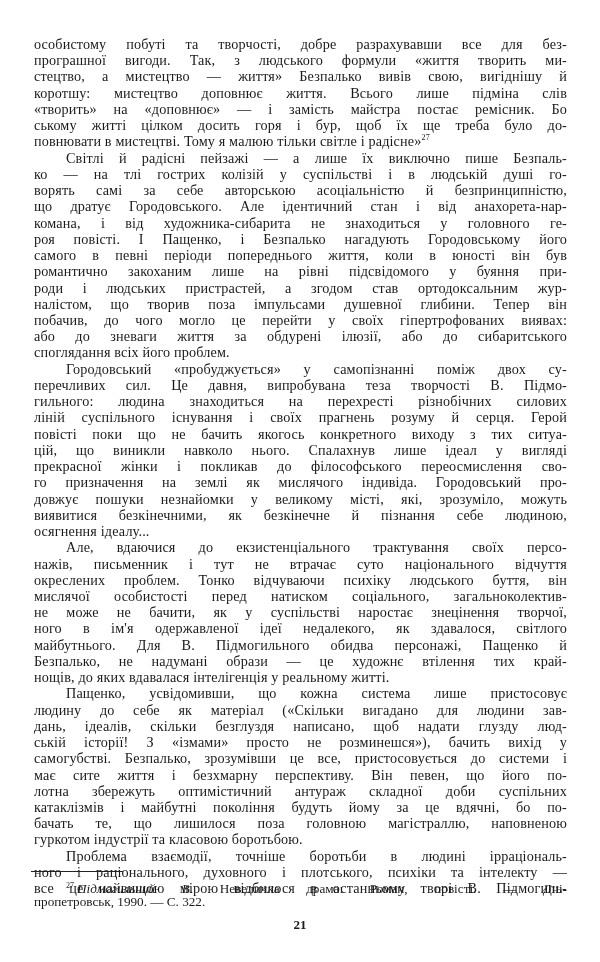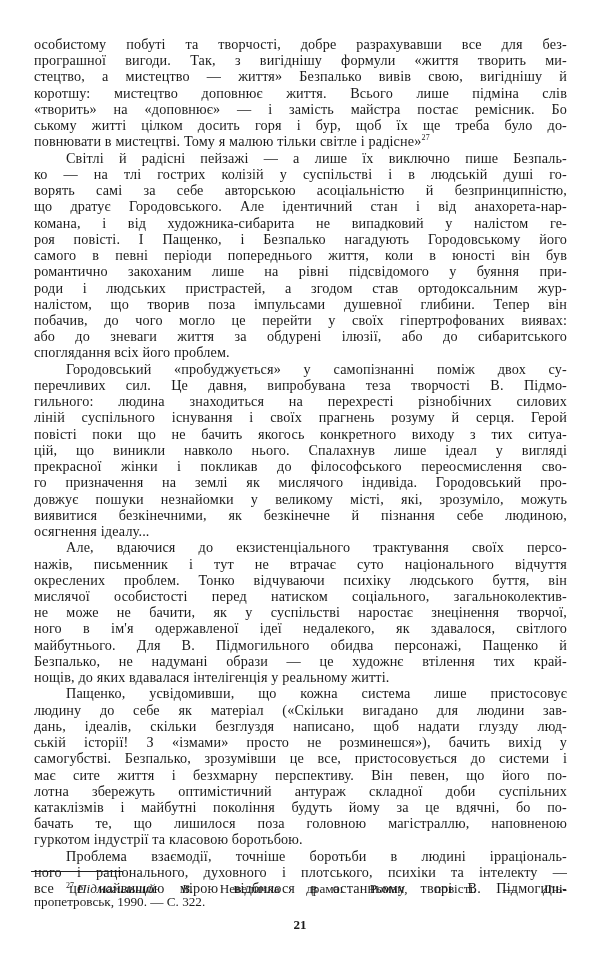--- a/index.html
+++ b/index.html
@@ -38,31 +38,31 @@
     font-size: 13px; font-weight: bold;
   }
   sup.ref { font-size: 8px; vertical-align: 6px; line-height: 0; }
 </style>
 </head>
 <body>
 
 <div class="page">
   <div class="body-text" id="body-text">
       <div class="line"><span>особистому побуті та творчості, добре разрахувавши все для без-</span></div>
-      <div class="line"><span>програшної вигоди. Так, з вигіднішу формули «життя творить ми-</span></div>
+      <div class="line"><span>програшної вигоди. Так, з людського формули «життя творить ми-</span></div>
       <div class="line"><span>стецтво, а мистецтво — життя» Безпалько вивів свою, вигіднішу й</span></div>
       <div class="line"><span>коротшу: мистецтво доповнює життя. Всього лише підміна слів</span></div>
       <div class="line"><span>«творить» на «доповнює» — і замість майстра постає ремісник. Бо</span></div>
       <div class="line"><span>ському житті цілком досить горя і бур, щоб їх ще треба було до-</span></div>
       <div class="line last"><span>повнювати в мистецтві. Тому я малюю тільки світле і радісне»</span><sup class="ref">27</sup></div>
       <div class="line indent"><span>Світлі й радісні пейзажі — а лише їх виключно пише Безпаль-</span></div>
       <div class="line"><span>ко — на тлі гострих колізій у суспільстві і в людській душі го-</span></div>
       <div class="line"><span>ворять самі за себе авторською асоціальністю й безпринципністю,</span></div>
       <div class="line"><span>що дратує Городовського. Але ідентичний стан і від анахорета-нар-</span></div>
-      <div class="line"><span>комана, і від художника-сибарита не випадковий у налістом ге-</span></div>
+      <div class="line"><span>комана, і від художника-сибарита не знаходиться у головного ге-</span></div>
       <div class="line"><span>роя повісті. І Пащенко, і Безпалько нагадують Городовському його</span></div>
       <div class="line"><span>самого в певні періоди попереднього життя, коли в юності він був</span></div>
       <div class="line"><span>романтично закоханим лише на рівні підсвідомого у буяння при-</span></div>
       <div class="line"><span>роди і людських пристрастей, а згодом став ортодоксальним жур-</span></div>
       <div class="line"><span>налістом, що творив поза імпульсами душевної глибини. Тепер він</span></div>
       <div class="line"><span>побачив, до чого могло це перейти у своїх гіпертрофованих виявах:</span></div>
       <div class="line"><span>або до зневаги життя за обдурені ілюзії, або до сибаритського</span></div>
       <div class="line last"><span>споглядання всіх його проблем.</span></div>
       <div class="line indent"><span>Городовський «пробуджується» у самопізнанні поміж двох су-</span></div>
       <div class="line"><span>перечливих сил. Це давня, випробувана теза творчості В. Підмо-</span></div>

